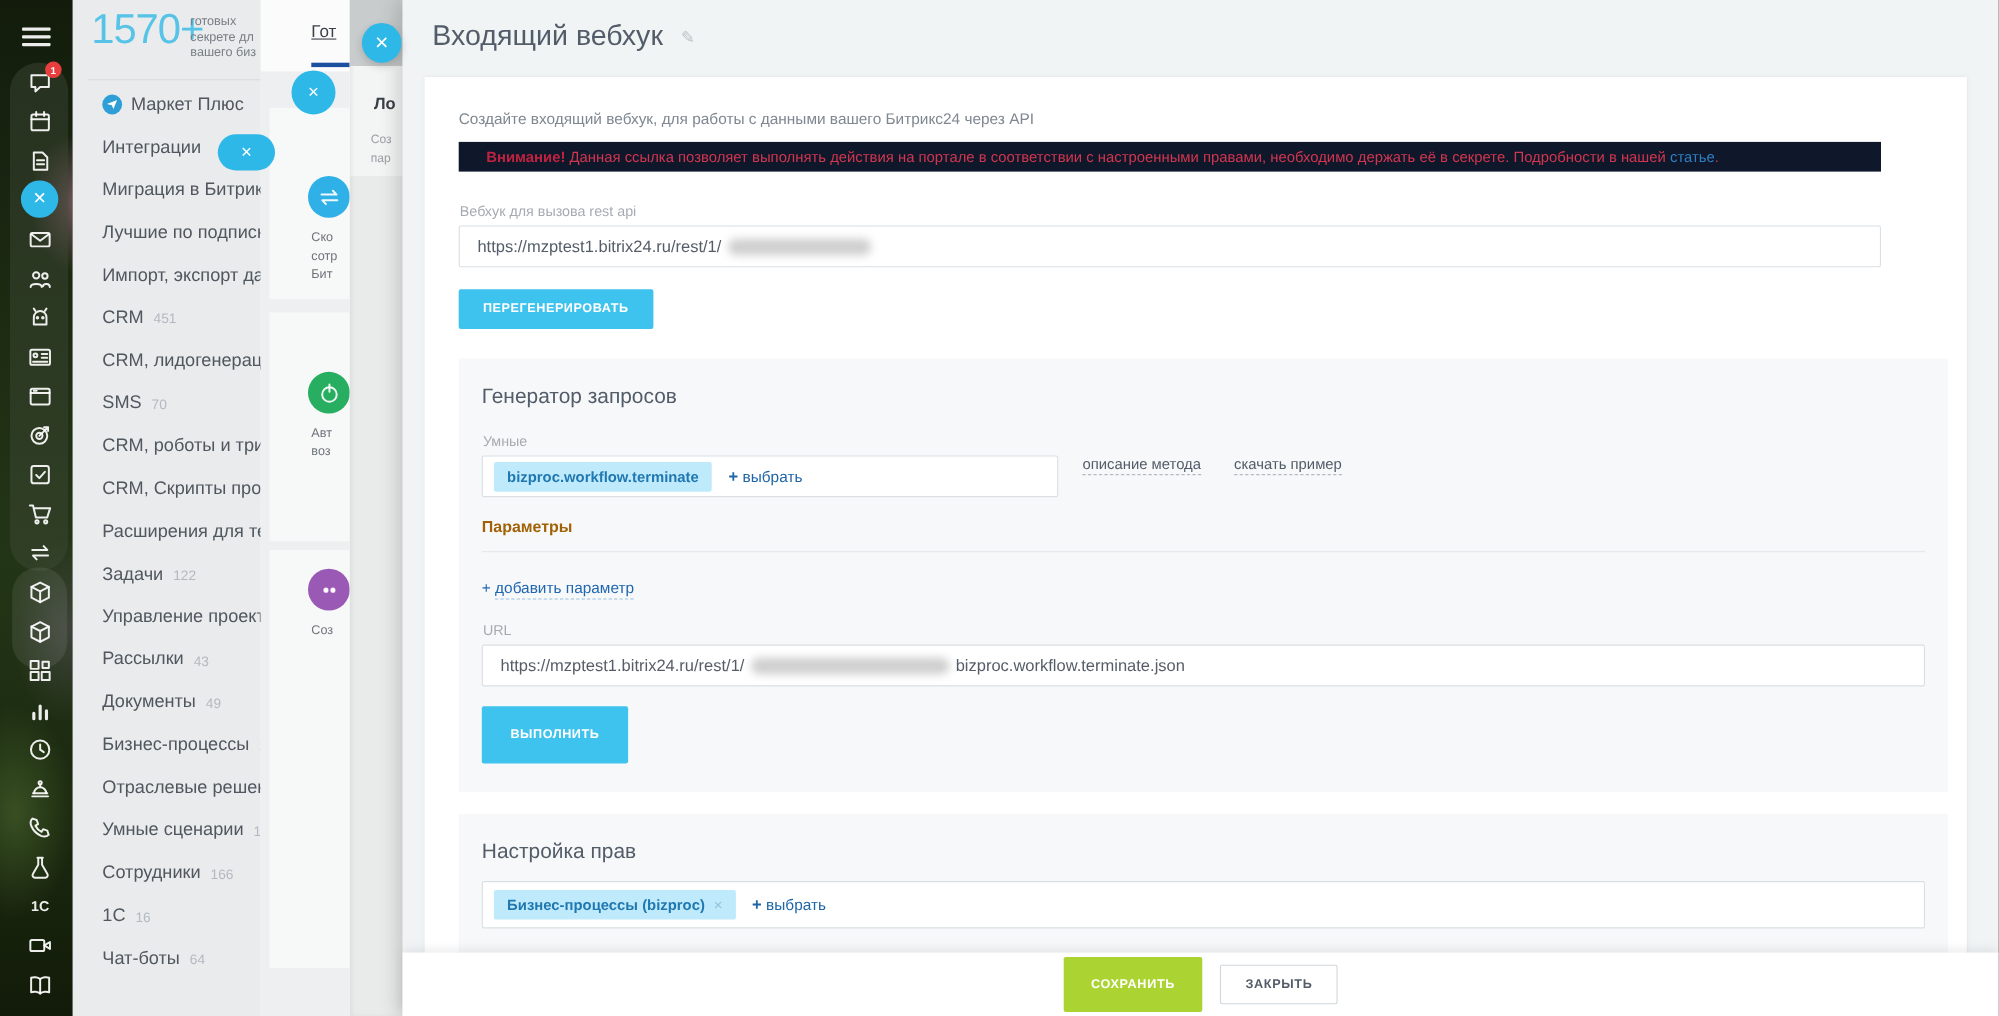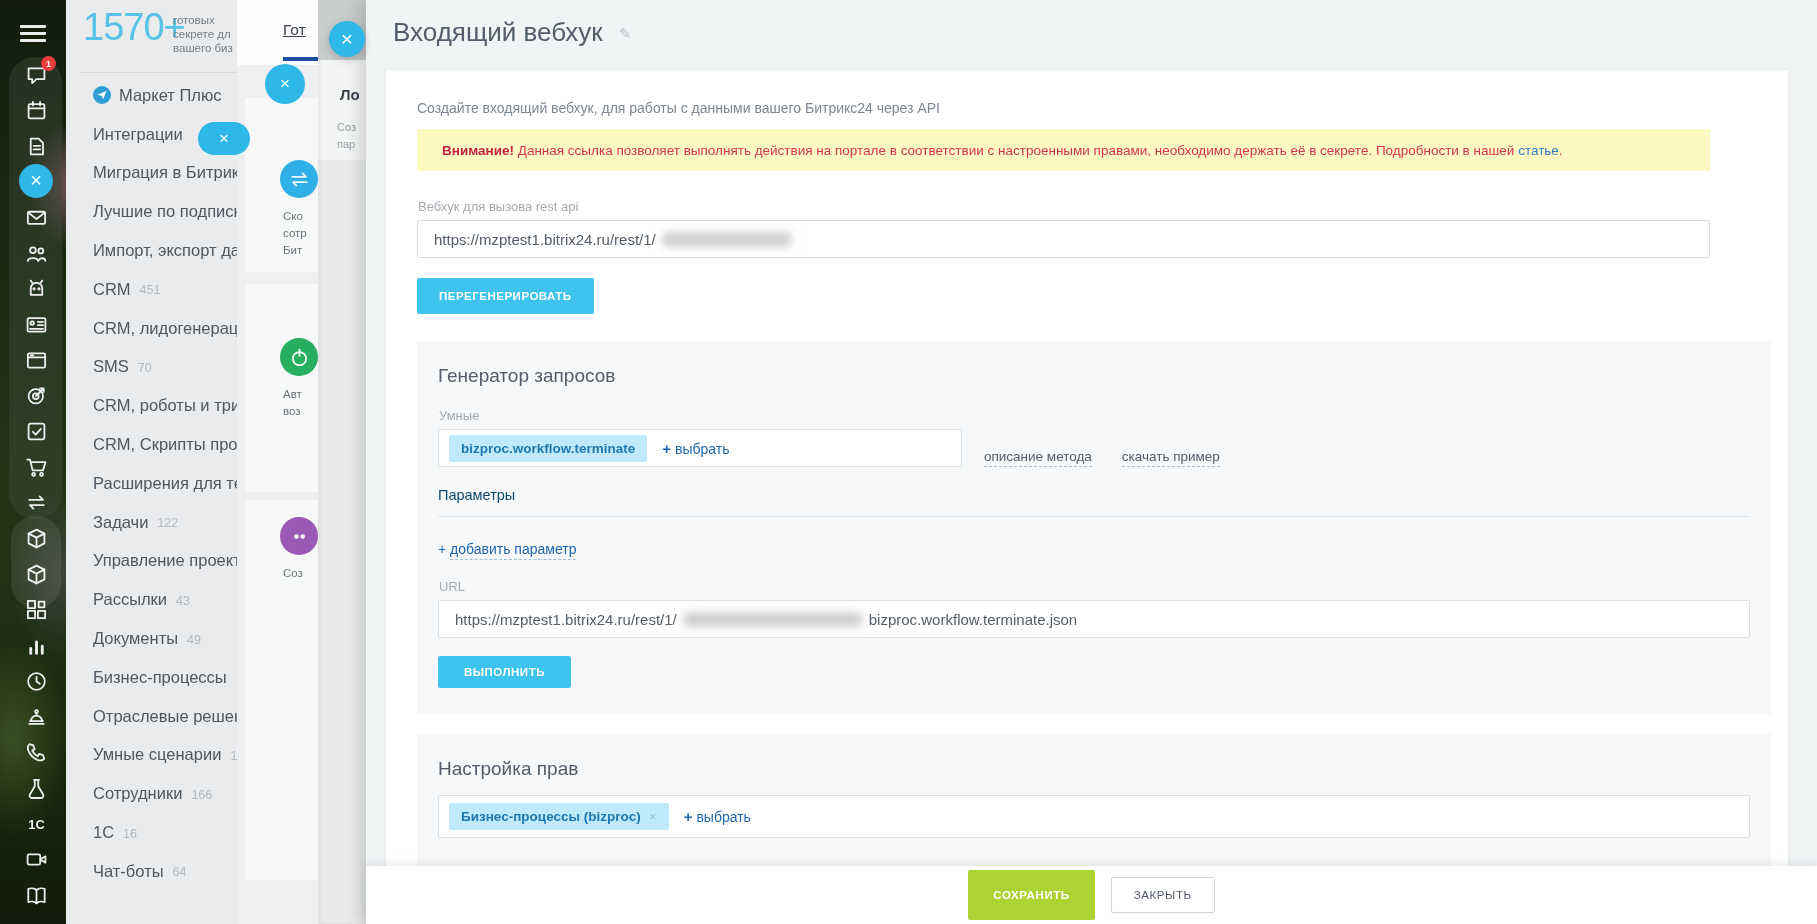--- a/index.html
+++ b/index.html
@@ -66,58 +66,58 @@
   
   .panel{position:absolute;left:366px;top:0;right:0;height:924px;background:#f1f4f5;z-index:10;box-shadow:-6px 0 16px rgba(0,0,0,.15);}
   .close-main{position:absolute;left:-37px;top:21px;width:36px;height:36px;border-radius:50%;border:none;background:#2eb8e8;
     color:#fff;font-size:21px;line-height:34px;text-align:center;cursor:pointer;box-shadow:0 3px 8px rgba(0,0,0,.18);padding:0;}
   .panel-head{position:absolute;left:0;top:0;right:0;height:70px;}
   .panel-head h1{position:absolute;left:27px;top:17px;margin:0;font-size:26px;font-weight:400;color:#535c69;}
   .pencil{position:absolute;left:253px;top:25px;font-size:15px;color:#b9bdc2;cursor:pointer;}
   .card{position:absolute;left:20px;top:70px;right:29px;bottom:0;background:#fff;box-shadow:0 0 4px rgba(0,0,0,.07);
     padding:30px 17px 0 31px;overflow:hidden;}
   .desc{margin:0 0 13px 0;font-size:14px;color:#7f8791;}
-  .warning{height:42px;margin-right:61px;background:#fef9c3;display:flex;align-items:center;padding-left:25px;
+  .warning{height:27px;margin-right:61px;background:#0f172a;display:flex;align-items:center;padding-left:25px;
     font-size:13.5px;color:#d2364f;white-space:pre;}
   .warning b{color:#c02340;}
   .warning a{color:#2e7fc1;text-decoration:none;cursor:pointer;}
   .field-label{font-size:13px;color:#a6abb1;margin:28px 0 6px 1px;}
   .tinput{height:38px;border:1px solid #d9dfe3;border-radius:2px;background:#fff;display:flex;align-items:center;
     padding:0 16px;font-size:15px;color:#545d68;cursor:text;}
   .tinput.first{margin-right:61px;}
   .blur{display:inline-block;height:15px;border-radius:7px;background:#cfcfcf;filter:blur(4px);margin:0 6px;}
   .w130{width:130px;} .w180{width:180px;}
   .btn-cyan{margin-top:20px;height:36px;padding:0 22px;border:none;border-radius:2px;background:#3ec3ee;color:#fff;
     font-size:11.5px;font-weight:bold;letter-spacing:.5px;cursor:pointer;}
-  .btn-cyan.big{height:32px;padding:0 26px;margin-top:18px;}
+  .btn-cyan.big{height:52px;padding:0 26px;margin-top:18px;}
   .graysec{background:#f7f8f9;margin-top:27px;padding:24px 21px 26px 21px;}
   .graysec h2{margin:0;font-size:19px;font-weight:400;color:#535c69;}
   .graysec .field-label{margin-top:21px;}
-  .method-row{display:flex;align-items:flex-end;}
+  .method-row{display:flex;align-items:flex-start;}
   .tinput.method{width:524px;padding:0 10px;}
   .tag{background:#bfeafc;border-radius:2px;padding:6px 12px;font-size:13.5px;font-weight:600;color:#1f78b0;cursor:pointer;}
   .tag .tag-x{font-style:normal;color:#8fc3dc;font-weight:400;margin-left:8px;cursor:pointer;}
   .choose{margin-left:15px;font-size:14px;color:#1f66a8;cursor:pointer;white-space:nowrap;}
   .choose b{font-size:15px;margin-right:4px;}
   .dashedlink{margin-left:22px;font-size:13.5px;color:#525c69;cursor:pointer;border-bottom:1px dashed #b6bbc0;padding-bottom:2px;}
   .dashedlink + .dashedlink{margin-left:30px;}
-  .params-title{margin-top:20px;font-size:14.5px;font-weight:normal;color:#0c4a6e;}
+  .params-title{margin-top:20px;font-size:14.5px;font-weight:bold;color:#a16207;}
   .divider{margin-top:13px;border-top:1px solid #e4e7ea;}
   .add-param{display:inline-block;margin-top:24px;font-size:14px;color:#2067b0;cursor:pointer;}
   .add-param .dashed-b{border-bottom:1px dashed #9cc0dd;padding-bottom:2px;}
   .graysec.s2{margin-top:20px;padding-bottom:40px;}
   .tinput.rights{margin-top:15px;height:43px;padding:0 10px;}
 
   
   .footer{position:absolute;left:0;right:0;bottom:0;height:58px;background:#fff;z-index:30;
     box-shadow:0 -2px 10px rgba(83,92,105,.14);display:flex;align-items:center;justify-content:center;gap:16px;}
   .btn-save{height:50px;padding:0 25px;border:none;border-radius:2px;background:#abd331;color:#fff;
     font-size:11.5px;font-weight:bold;letter-spacing:.6px;cursor:pointer;}
   .btn-closegray{height:36px;padding:0 22px;border:1px solid #cfd6db;border-radius:2px;background:#fff;color:#535c69;
-    font-size:11.5px;font-weight:normal;letter-spacing:.6px;cursor:pointer;}
+    font-size:11.5px;font-weight:bold;letter-spacing:.6px;cursor:pointer;}
 </style>
 </head>
 <body>
 
 <div class="stage">
 
   <aside class="iconbar">
     <div class="hamburger">
         <i></i>
         <i></i>

